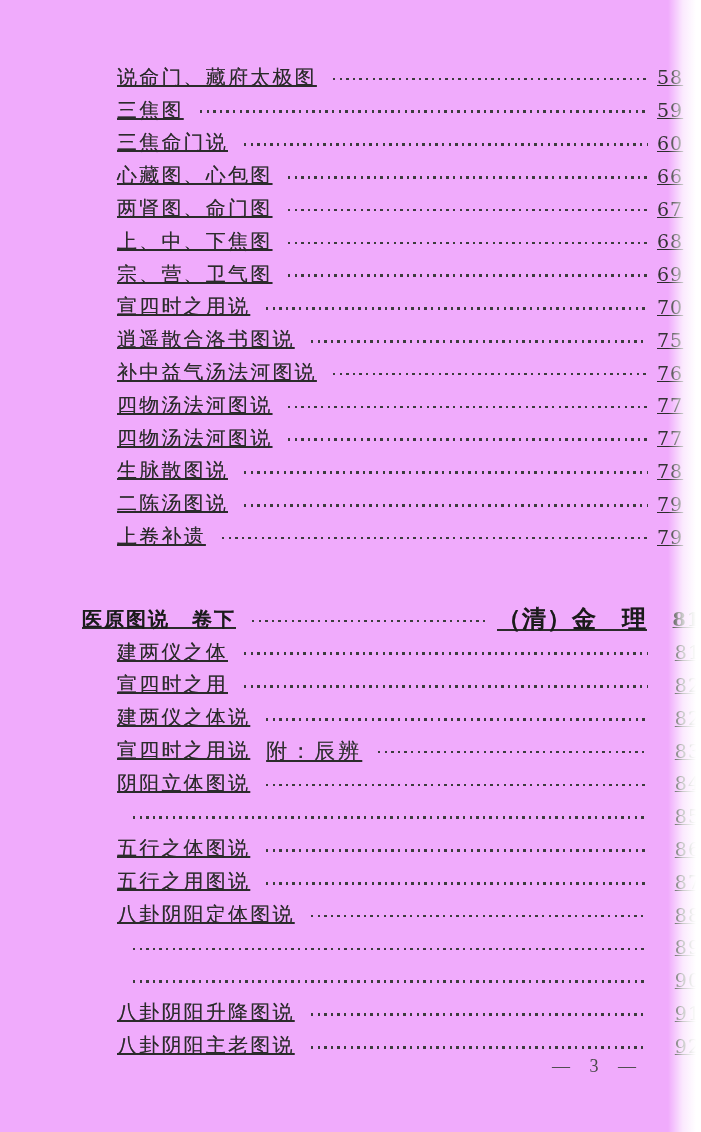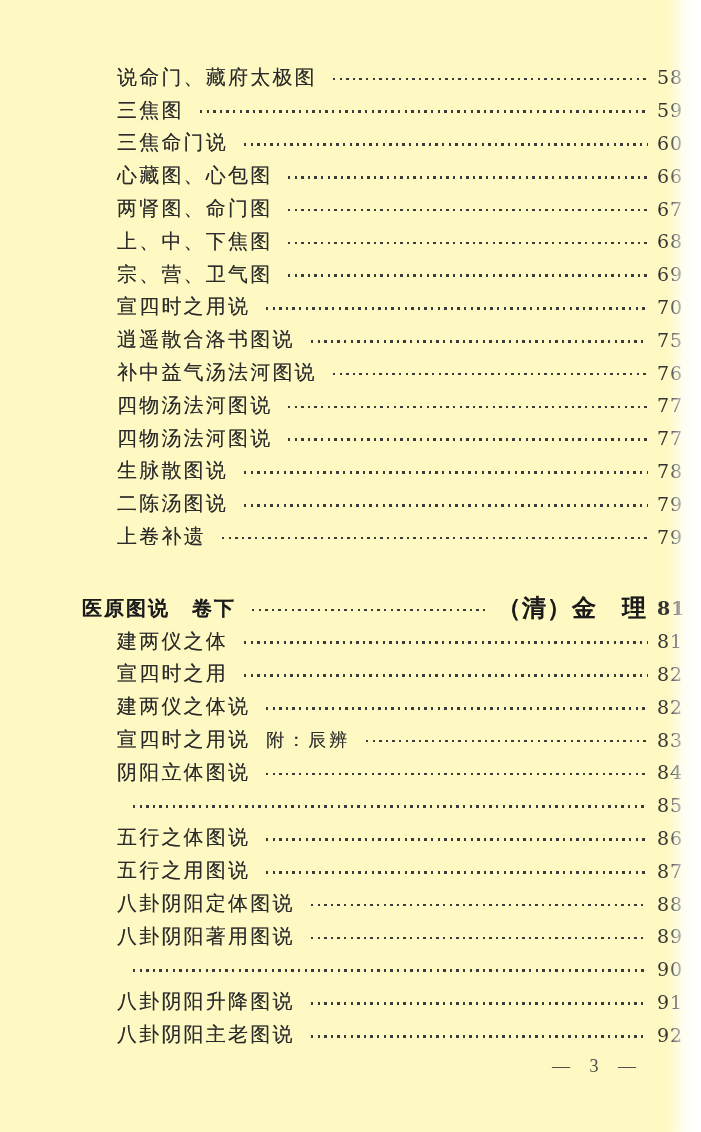--- a/index.html
+++ b/index.html
@@ -1,23 +1,24 @@
 <!DOCTYPE html>
 <html><head>
 <meta charset="utf-8">
 <style>
   html, body { margin: 0; padding: 0; background: #ffffff; }
   .page {
     position: relative;
     width: 701px;
     height: 1132px;
-    background: #fef9c3;
+    background: #f0abfc;
     overflow: hidden;
     font-family: "Liberation Serif", serif;
     color: #2b2b2b;
+    text-decoration: underline;
   }
   .toc { padding-top: 61px; }
   .row {
     display: flex;
     align-items: center;
     height: 32.8px;
     padding-left: 117px;
     padding-right: 0;
   }
   .row.heading {
@@ -26,21 +27,21 @@
   }
   .t {
     font-size: 20px;
     letter-spacing: 2.2px;
     white-space: nowrap;
     color: #2b2b2b;
     text-shadow: 0 0 0.4px rgba(40,40,40,0.55);
   }
   .heading .t { color: #1b1b1b; letter-spacing: 2px; }
   .note {
-    font-size: 18px;
+    font-size: 21px;
     letter-spacing: 3px;
     margin-left: 16px;
     white-space: nowrap;
     color: #2f2f2f;
     text-shadow: 0 0 0.4px rgba(40,40,40,0.5);
   }
   .dots {
     flex: 1 1 auto;
     height: 2.6px;
     margin: 3px 9px 0 16px;
@@ -57,21 +58,21 @@
     text-shadow: 0 0 0.4px rgba(40,40,40,0.55);
   }
   .pg {
     flex: 0 0 44px;
     font-size: 19px;
     letter-spacing: 1px;
     color: #333333;
     font-family: "DejaVu Serif", serif;
     white-space: nowrap;
   }
-  .section-lower { margin-top: 39px; }
+  .section-lower { margin-top: 50px; text-align: right; }
   .footer {
     position: absolute;
     left: 552px;
     top: 1056px;
     font-size: 18px;
     color: #4a4a4a;
     word-spacing: 13px;
     letter-spacing: 1px;
     white-space: nowrap;
   }
@@ -215,21 +216,20 @@
         <span class="t">五行之用图说</span>
         <span class="dots"></span>
         <span class="pg">87</span>
       </div>
       <div class="row">
         <span class="t">八卦阴阳定体图说</span>
         <span class="dots"></span>
         <span class="pg">88</span>
       </div>
       <div class="row">
-        <span class="t">八卦阴阳著用图说</span>
         <span class="dots"></span>
         <span class="pg">89</span>
       </div>
       <div class="row">
         <span class="dots"></span>
         <span class="pg">90</span>
       </div>
       <div class="row">
         <span class="t">八卦阴阳升降图说</span>
         <span class="dots"></span>

